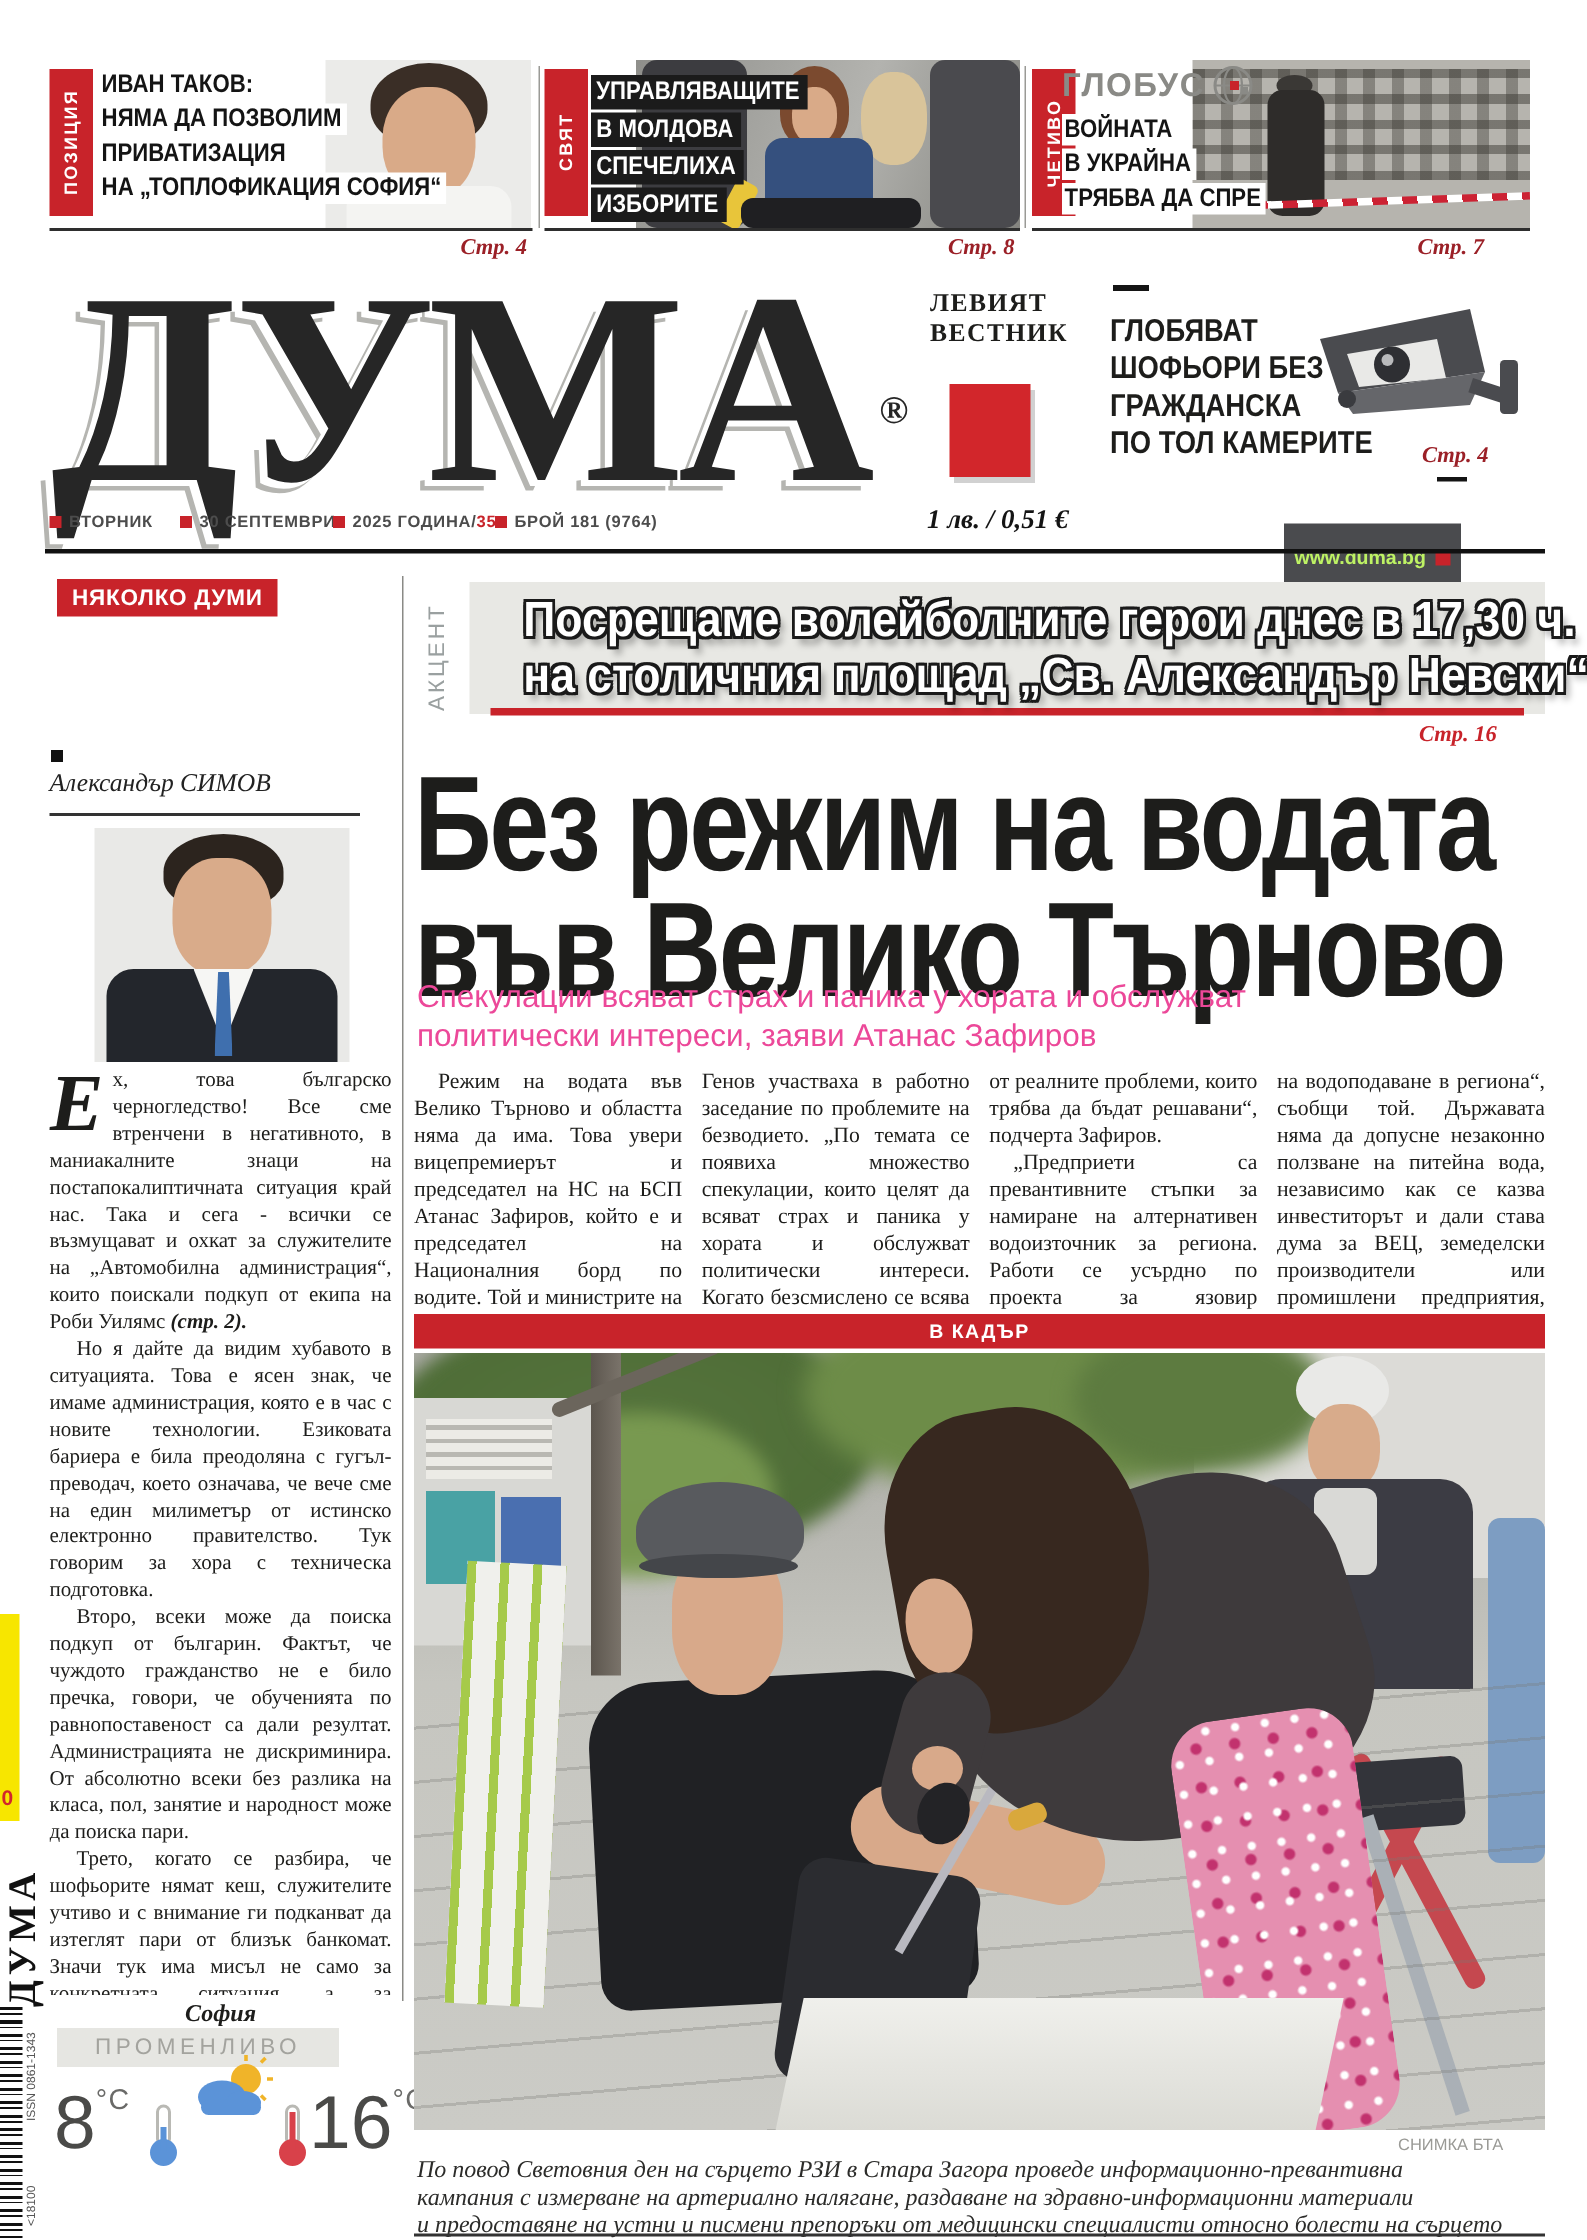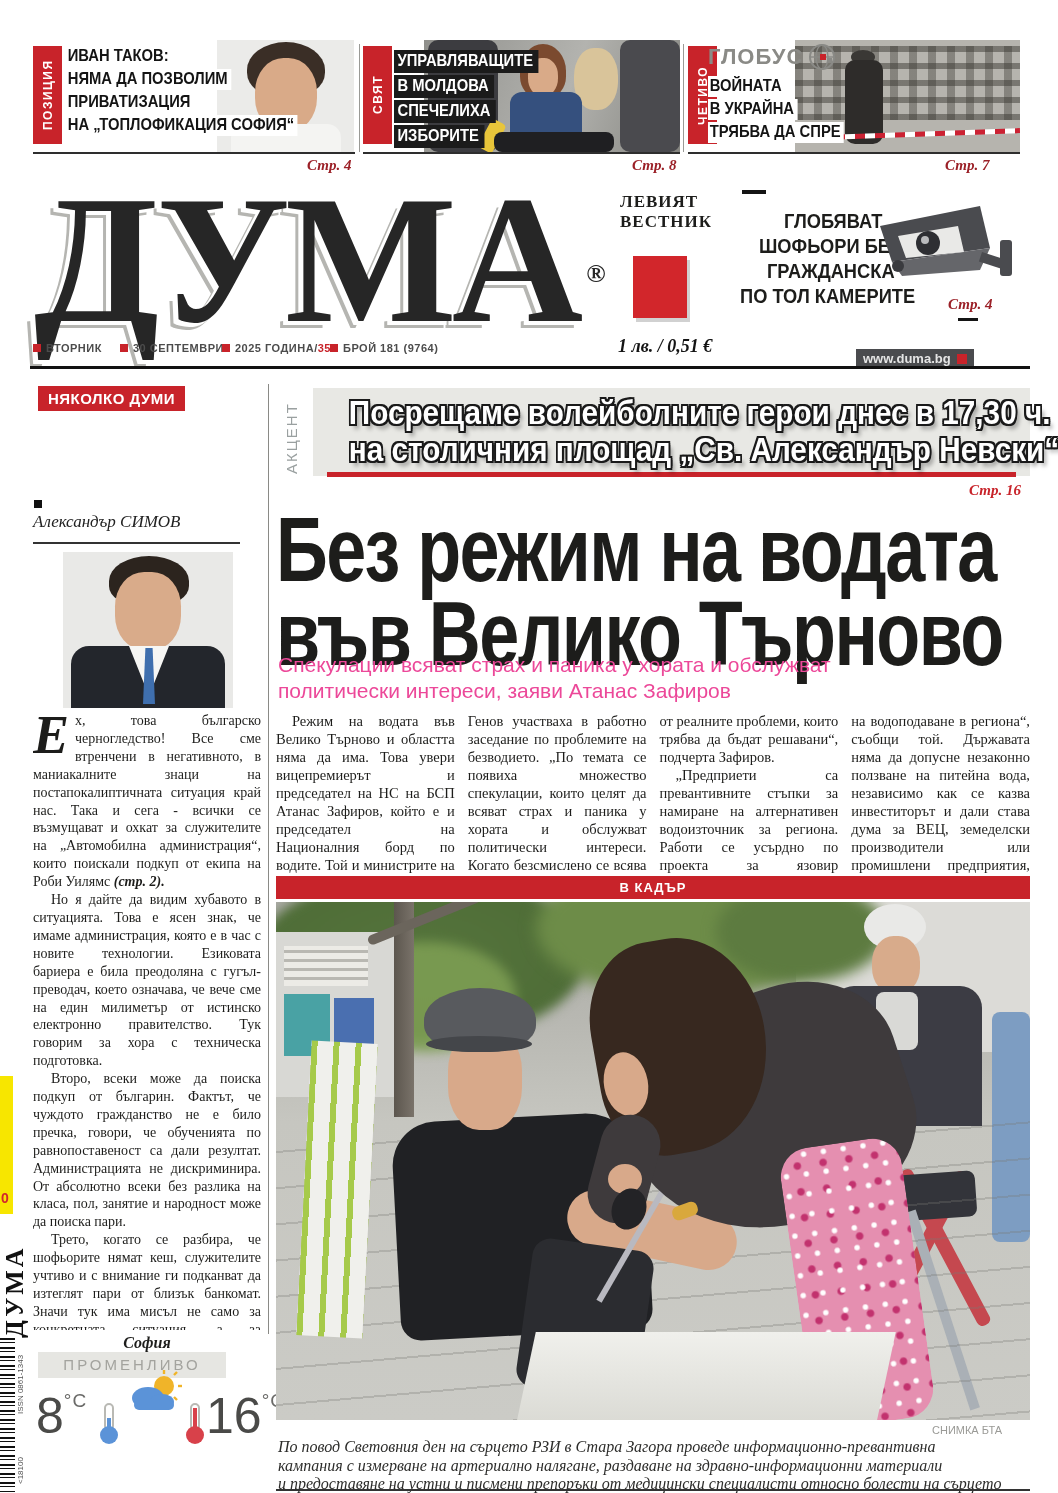--- a/index.html
+++ b/index.html
@@ -26,22 +26,22 @@
         text-shadow:-5px 4px 0 #fff,-8px 7px 0 #b5b5b1;margin:0;}
   .duma .reg{font-size:26px;letter-spacing:0;vertical-align:top;position:relative;top:14px;left:8px;
              text-shadow:none;}
   .tagline{font:700 17px/20px "Liberation Serif",serif;letter-spacing:1px;}
   .side-line{font:700 21px/25px "Liberation Sans",sans-serif;}
   .dash{background:#141414;}
   .ibar-item{font:700 11px "Liberation Sans",sans-serif;color:#4c4c4c;letter-spacing:.5px;
              display:flex;align-items:center;gap:5px;}
   .sqr{width:8px;height:8px;background:#c8232a;display:inline-block;flex:none;}
   .price{font:italic 700 18px "Liberation Serif",serif;color:#141414;}
-  .site-badge{background:#4a4b4e;color:#e5e5e5;font:700 13px/17px "Liberation Sans",sans-serif;
-              padding:1px 7px;display:flex;align-items:center;gap:6px;}
+  .site-badge{background:#4a4b4e;color:#bef264;font:700 13px/17px "Liberation Sans",sans-serif;
+              padding:14px 7px;display:flex;align-items:center;gap:6px;}
   .site-badge .sqr{width:10px;height:10px;}
   
   .op-label{background:#c8232a;color:#fff;font:700 15px/19px "Liberation Sans",sans-serif;
             letter-spacing:.5px;padding:3px 10px;display:inline-block;}
   .op-title{font:700 40px/40px "Liberation Sans",sans-serif;letter-spacing:-1px;color:#161616;}
   .op-author{font:italic 17px "Liberation Serif",serif;color:#222;}
   .op-body{font:14px/17.9px "Liberation Serif",serif;text-align:justify;color:#1d1d1b;}
   .op-body p{margin:0;text-indent:18px;}
   .op-body p.nofirst{text-indent:0;}
   .dropcap{float:left;font:italic 700 54px/42px "Liberation Serif",serif;padding:2px 6px 0 0;}
@@ -153,21 +153,21 @@
   <div class="a pref" style="left:945px;top:157px;font-family:Liberation Serif, serif;">Стр. 7</div>
 
   <h1 class="a duma" style="left:34px;top:176px;"><span>ДУМА</span><span class="reg">®</span></h1>
   <div class="a tagline" style="left:620px;top:192px;">
     <div>ЛЕВИЯТ</div>
     <div>ВЕСТНИК</div>
   </div>
   <div class="a" style="left:633px;top:256px;width:54px;height:62px;background:#d2262b;box-shadow:3px 4px 0 rgba(0,0,0,.18);"></div>
 
   <div class="a dash" style="left:742px;top:190px;width:24px;height:4px;"></div>
-  <div class="a" style="left:740px;top:208px;text-align:center;">
+  <div class="a" style="left:740px;top:208px;">
     <div><span class="side-line cond">ГЛОБЯВАТ</span></div>
     <div><span class="side-line cond">ШОФЬОРИ БЕЗ</span></div>
     <div><span class="side-line cond">ГРАЖДАНСКА</span></div>
     <div><span class="side-line cond">ПО ТОЛ КАМЕРИТЕ</span></div>
   </div>
   <svg class="a" style="left:862px;top:200px;" width="158" height="118" viewBox="0 0 158 118">
     <polygon points="18,26 118,6 128,48 30,62" fill="#4a4b4f"></polygon>
     <polygon points="30,62 128,48 118,70 40,76" fill="#65666a"></polygon>
     <polygon points="36,36 96,26 102,52 44,58" fill="#e9e9e7"></polygon>
     <circle cx="66" cy="43" r="12" fill="#2e2f33"></circle>
@@ -252,21 +252,21 @@
   <div class="a" style="left:206px;top:1390px;"><span class="w-temp">16</span><span class="w-unit">°C</span></div>
 
   <div class="a" style="left:268px;top:384px;width:1px;height:950px;background:#8a8a86;"></div>
 
   <div class="a accent-label" style="left:283px;top:392px;height:82px;">АКЦЕНТ</div>
   <div class="a banner" style="left:313px;top:388px;width:717px;height:88px;padding-top:6px;box-sizing:border-box;">
     <span class="banner-line">Посрещаме волейболните герои днес в 17,30 ч.</span>
     <span class="banner-line">на столичния площад „Св. Александър Невски“</span>
     <div class="banner-bar"></div>
   </div>
-  <div class="a pref bright" style="left:946px;top:482px;margin-left:23px;">Стр. 16</div>
+  <div class="a pref bright" style="left:946px;top:482px;">Стр. 16</div>
 
   <div class="a" style="left:276px;top:508px;">
     <span class="lead-line">Без режим на водата</span>
     <span class="lead-line">във Велико Търново</span>
   </div>
   <div class="a subhead" style="left:278px;top:652px;width:760px;">
     <div>Спекулации всяват страх и паника у хората и обслужват</div>
     <div>политически интереси, заяви Атанас Зафиров</div>
   </div>
   <div class="a cols" style="left:276px;top:712px;width:754px;height:162px;overflow:hidden;">

